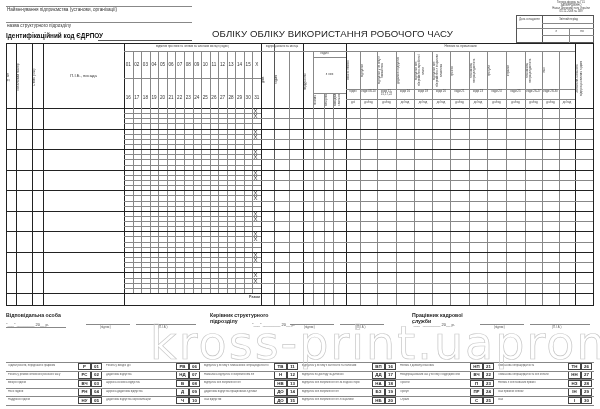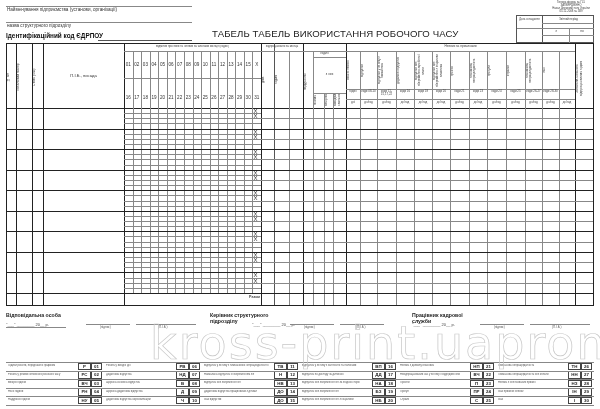--- a/index.html
+++ b/index.html
@@ -29,21 +29,21 @@
 
 <div id="topleft">
   <div class="hline thin" style="left:6px;top:6px;width:186px"></div>
   <div class="abs lbl" style="left:7px;top:7px">Найменування підприємства (установи, організації)</div>
   <div class="hline thin" style="left:6px;top:22px;width:186px"></div>
   <div class="abs lbl" style="left:7px;top:23px">назва структурного підрозділу</div>
   <div class="abs" id="edrpou" style="left:6px;top:32px">Ідентифікаційний код ЄДРПОУ</div>
   <div class="hline" style="left:98px;top:40px;width:94px"></div>
 </div>
 
-<div class="abs" id="title" style="left:212px;top:28px">ТАБЕЛЬ ТАБЕЛЬ ВИКОРИСТАННЯ РОБОЧОГО ЧАСУ</div>
+<div class="abs" id="title" style="left:212px;top:28px">ОБЛІКУ ОБЛІКУ ВИКОРИСТАННЯ РОБОЧОГО ЧАСУ</div>
 
 <div class="abs tiny" style="left:544px;top:1px;width:54px;text-align:center;font-size:2.8px;line-height:3.1px">
   <div>Типова форма № П-5</div>
   <div>ЗАТВЕРДЖЕНО</div>
   <div>Наказ Держкомстату України</div>
   <div>05.12.2008 № 489</div>
 </div>
 
 <div class="abs" style="left:516px;top:15px;width:78px;height:28px;border:1px solid #555">
   <div class="vline" style="left:25px;top:0;height:27px"></div>

